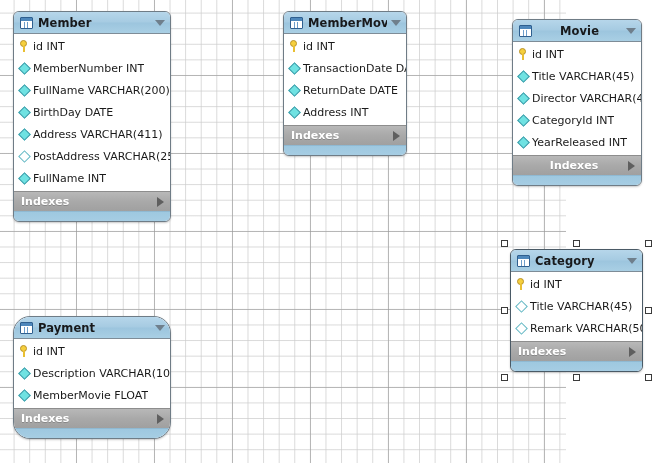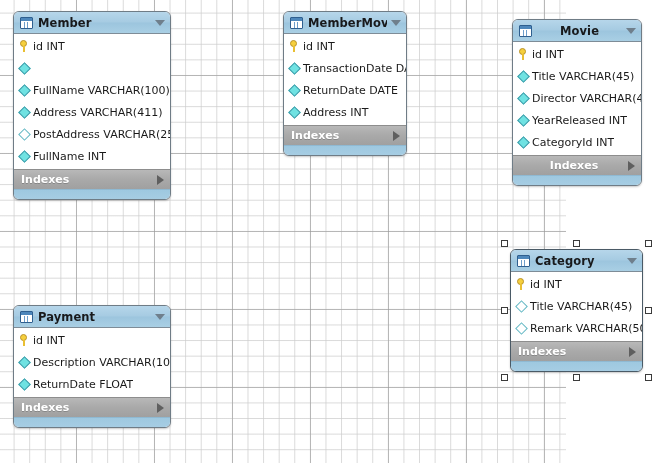--- a/index.html
+++ b/index.html
@@ -226,24 +226,29 @@
         <span class="tn-title">Member</span>
         <span class="icon-chevron"></span>
       </div>
       <div class="tn-cols">
         <div class="tn-col">
           <span class="icon-key"></span>
           <span class="tn-col-label">id INT</span>
         </div>
         <div class="tn-col">
           <span class="icon-diamond filled"></span>
-        </div>
-        <div class="tn-col">
-          <span class="icon-diamond filled"></span>
-          <span class="tn-col-label">FullName VARCHAR(100)</span>
+          <span class="tn-col-label">MemberNumber INT</span>
+        </div>
+        <div class="tn-col">
+          <span class="icon-diamond filled"></span>
+          <span class="tn-col-label">FullName VARCHAR(200)</span>
+        </div>
+        <div class="tn-col">
+          <span class="icon-diamond filled"></span>
+          <span class="tn-col-label">BirthDay DATE</span>
         </div>
         <div class="tn-col">
           <span class="icon-diamond filled"></span>
           <span class="tn-col-label">Address VARCHAR(411)</span>
         </div>
         <div class="tn-col">
           <span class="icon-diamond hollow"></span>
           <span class="tn-col-label">PostAddress VARCHAR(255)</span>
         </div>
         <div class="tn-col">
@@ -301,25 +306,25 @@
         <div class="tn-col">
           <span class="icon-diamond filled"></span>
           <span class="tn-col-label">Title VARCHAR(45)</span>
         </div>
         <div class="tn-col">
           <span class="icon-diamond filled"></span>
           <span class="tn-col-label">Director VARCHAR(45)</span>
         </div>
         <div class="tn-col">
           <span class="icon-diamond filled"></span>
+          <span class="tn-col-label">CategoryId INT</span>
+        </div>
+        <div class="tn-col">
+          <span class="icon-diamond filled"></span>
           <span class="tn-col-label">YearReleased INT</span>
-        </div>
-        <div class="tn-col">
-          <span class="icon-diamond filled"></span>
-          <span class="tn-col-label">CategoryId INT</span>
         </div>
       </div>
       <div class="tn-indexes">
         <span class="tn-indexes-label">Indexes</span>
         <span class="icon-expand-right"></span>
       </div>
       <div class="tn-footstrip"></div>
     </div>
     <div class="table-node selected" style="left: 510px; top: 249px; width: 133px;">
       <div class="tn-header">
@@ -350,38 +355,38 @@
     <div class="selection-layer" style="left: 501px; top: 240px; width: 151px; height: 141px;">
       <div class="sel-handle" style="left: 0px; top: 0px;"></div>
       <div class="sel-handle" style="left: 72px; top: 0px;"></div>
       <div class="sel-handle" style="left: 144px; top: 0px;"></div>
       <div class="sel-handle" style="left: 0px; top: 67px;"></div>
       <div class="sel-handle" style="left: 144px; top: 67px;"></div>
       <div class="sel-handle" style="left: 0px; top: 134px;"></div>
       <div class="sel-handle" style="left: 72px; top: 134px;"></div>
       <div class="sel-handle" style="left: 144px; top: 134px;"></div>
     </div>
-    <div class="table-node" style="left: 13px; top: 305px; width: 158px;">
+    <div class="table-node" style="left: 13px; top: 316px; width: 158px; border-radius: 17px;">
       <div class="tn-header">
         <span class="icon-table"></span>
         <span class="tn-title">Payment</span>
         <span class="icon-chevron"></span>
       </div>
       <div class="tn-cols">
         <div class="tn-col">
           <span class="icon-key"></span>
           <span class="tn-col-label">id INT</span>
         </div>
         <div class="tn-col">
           <span class="icon-diamond filled"></span>
           <span class="tn-col-label">Description VARCHAR(100)</span>
         </div>
         <div class="tn-col">
           <span class="icon-diamond filled"></span>
-          <span class="tn-col-label">ReturnDate FLOAT</span>
+          <span class="tn-col-label">MemberMovie FLOAT</span>
         </div>
       </div>
       <div class="tn-indexes">
         <span class="tn-indexes-label">Indexes</span>
         <span class="icon-expand-right"></span>
       </div>
       <div class="tn-footstrip"></div>
     </div>
   </div>
 

